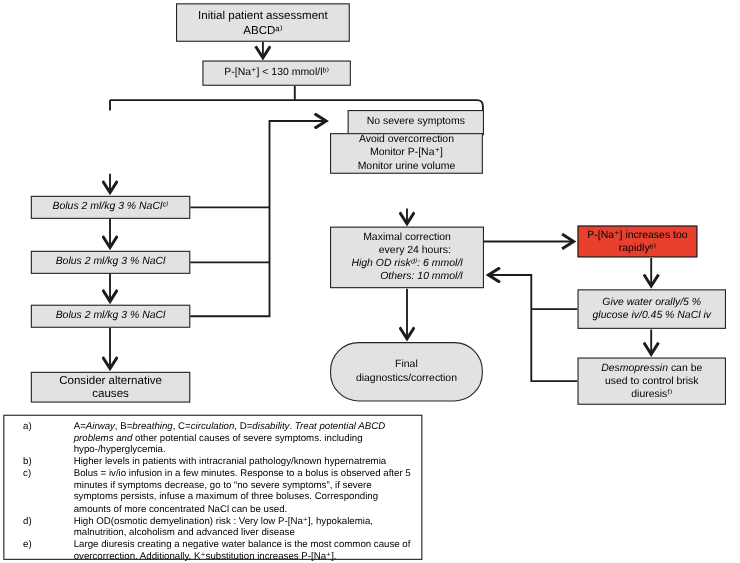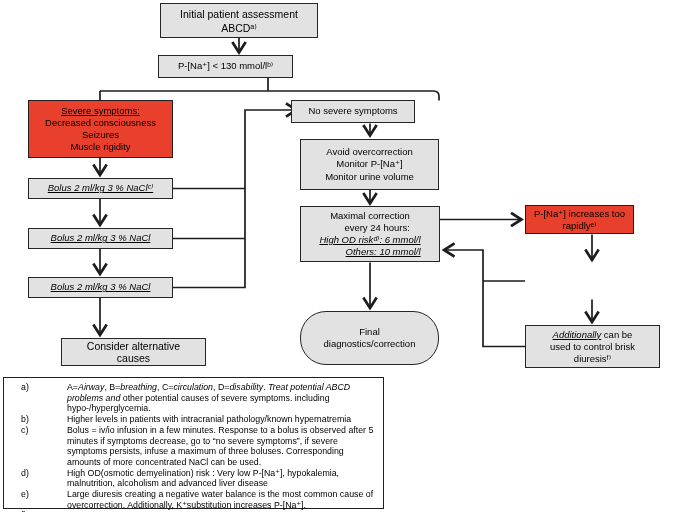--- a/index.html
+++ b/index.html
@@ -9,21 +9,21 @@
   }
   svg.lines{position:absolute;left:0;top:0;z-index:1;}
   .node{
     position:absolute;z-index:2;box-sizing:border-box;
     background:#e2e2e2;border:1.5px solid #262626;
     display:flex;flex-direction:column;align-items:center;justify-content:center;
     text-align:center;font-size:9.5px;line-height:12.5px;
   }
   .node .pre{white-space:pre-line;}
   .red{background:#e8402c;border-color:#1f1f1f;}
-  .it{font-style:italic;text-decoration:underline;}
+  .it{font-style:italic;}
   .under{text-decoration:underline;}
   .big{font-size:10.5px;line-height:14px;}
   .tight{line-height:12px;}
   #footbox{
     position:absolute;left:3px;top:377px;width:381px;height:132px;z-index:2;
     box-sizing:border-box;border:1.4px solid #1f1f1f;background:#fff;
     padding:4px 5px 3px 0;font-size:8.8px;line-height:10.7px;
   }
   .fn-row{display:flex;}
   .fn-label{flex:0 0 24px;margin-left:17px;}
@@ -56,53 +56,47 @@
       <path d="M592,299.5 L592,322" marker-end="url(#arw)"></path>
       <path d="M525,281 L483,281 M525,346.5 L483,346.5 L483,250 L444,250" marker-end="url(#arw)"></path>
     </g>
   </svg>
 
   <div class="node big" style="left:160px;top:3px;width:158px;height:35px;">
     <span class="pre">Initial patient assessment
 ABCDᵃ⁾</span>
   </div>
 
-  <div class="node" style="left:158px;top:55px;width:135px;height:23px;">
+  <div class="node" style="left:184px;top:55px;width:135px;height:23px;">
     <span>P-[Na⁺] &lt; 130 mmol/lᵇ⁾</span>
   </div>
 
-  <div class="node red tight" style="left:28px;top:100px;width:145px;height:58px;">
-    <span class="under">Severe symptoms:</span>
-    <span class="pre">Decreased consciousness
-Seizures
-Muscle rigidity</span>
-  </div>
 
   <div class="node it" style="left:28px;top:178px;width:145px;height:21px;">
     <span>Bolus 2 ml/kg 3 % NaClᶜ⁾</span>
   </div>
 
   <div class="node it" style="left:28px;top:228px;width:145px;height:21px;">
     <span>Bolus 2 ml/kg 3 % NaCl</span>
   </div>
 
   <div class="node it" style="left:28px;top:277px;width:145px;height:21px;">
     <span>Bolus 2 ml/kg 3 % NaCl</span>
   </div>
 
-  <div class="node big tight" style="left:28px;top:338px;width:145px;height:28px;margin-left:33px;">
+  <div class="node big tight" style="left:28px;top:338px;width:145px;height:28px;">
     <span class="pre">Consider alternative
 causes</span>
   </div>
 
-  <div class="node" style="left:291px;top:100px;width:124px;height:23px;text-align:right;">
+  <div class="node" style="left:316px;top:100px;width:124px;height:23px;text-align:right;">
     <span>No severe symptoms</span>
   </div>
 
-  <div class="node" style="left:300px;top:139px;width:139px;height:51px;">
+  <div class="node" style="left:300px;top:121px;width:139px;height:37px;">
     <span class="pre">Avoid overcorrection
 Monitor P-[Na⁺]
 Monitor urine volume</span>
   </div>
 
   <div class="node tight" style="left:300px;top:206px;width:140px;height:56px;text-align:right;">
     <span class="pre">Maximal correction
 every 24 hours:</span>
     <span class="pre it">High OD riskᵈ⁾: 6 mmol/l
 Others: 10 mmol/l</span>
@@ -111,23 +105,27 @@
   <div class="node" style="left:300px;top:311px;width:139px;height:54px;border-radius:26px;">
     <span class="pre">Final
 diagnostics/correction</span>
   </div>
 
   <div class="node red tight" style="left:525px;top:205px;width:109px;height:29px;">
     <span class="pre">P-[Na⁺] increases too
 rapidlyᵉ⁾</span>
   </div>
 
+  <div class="node it tight" style="left:525px;top:263px;width:135px;height:36px;">
+    <span class="pre">Give water orally/5 %
+glucose iv/0.45 % NaCl iv</span>
+  </div>
 
   <div class="node tight" style="left:525px;top:325px;width:135px;height:43px;">
-    <span class="pre"><span class="it">Additionally</span><span> can be
+    <span class="pre"><span class="it">Desmopressin</span><span> can be
 used to control brisk
 diuresisᶠ⁾</span></span>
   </div>
 
   <div id="footbox">
     <div class="fn-row">
       <span class="fn-label">a)</span>
       <span class="fn-text"><span>A=</span><span style="font-style: italic;">Airway</span><span>,  B=</span><span style="font-style: italic;">breathing</span><span>, C=</span><span style="font-style: italic;">circulation</span><span>, D=</span><span style="font-style: italic;">disability</span><span>. </span><span style="font-style: italic;">Treat potential ABCD problems and</span><span> other potential causes of severe symptoms. including hypo-/hyperglycemia.</span></span>
     </div>
     <div class="fn-row">

